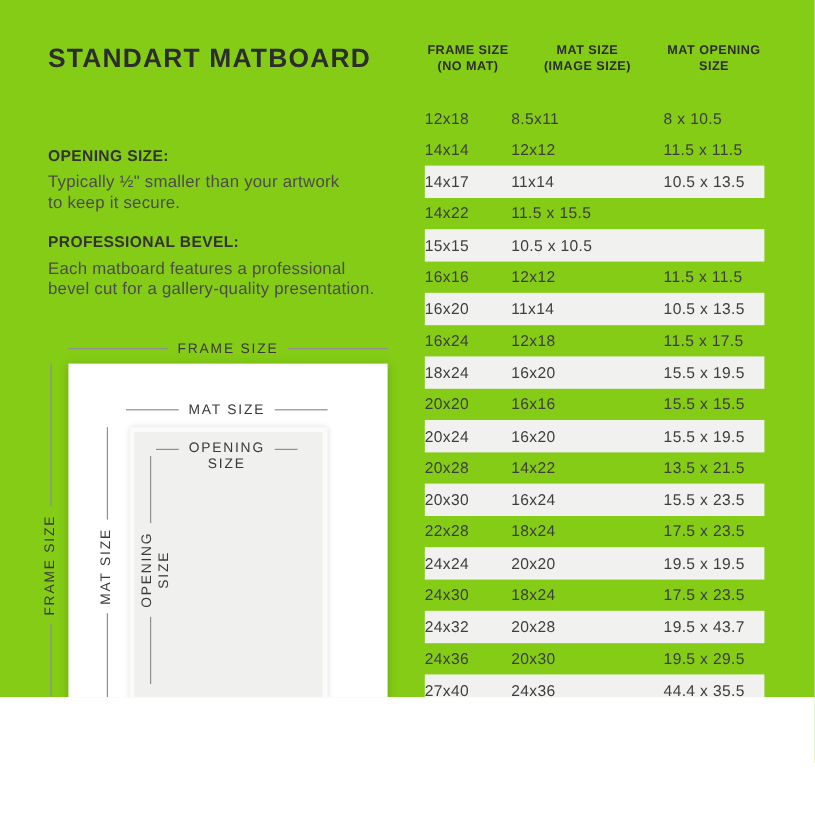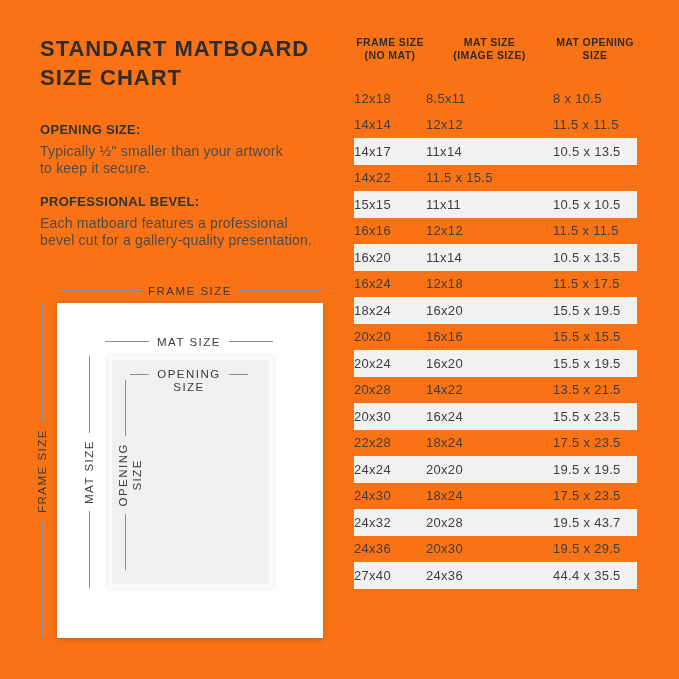--- a/index.html
+++ b/index.html
@@ -1,17 +1,17 @@
 <!DOCTYPE html>
 <html><head>
 <meta charset="utf-8">
 <style>
   html,body{margin:0;padding:0;background:#ffffff;}
   #canvas{
-    position:relative;width:679px;height:679px;background:#f97316;
+    position:relative;width:679px;height:581px;background:#84cc16;
     font-family:"Liberation Sans", sans-serif;overflow:hidden;color:#2d2d2d;
   }
   
   .title{position:absolute;left:40px;top:34px;font-size:22px;font-weight:700;
          letter-spacing:1px;line-height:29px;color:#2d2d2d;}
   .section{position:absolute;left:40px;width:300px;}
   .sec-heading{font-size:13px;font-weight:700;letter-spacing:.3px;color:#333;margin-bottom:6px;}
   .sec-line{font-size:14px;color:#4c4c4c;line-height:17px;letter-spacing:.2px;}
   
   .h-measure{position:absolute;display:flex;align-items:center;gap:8px;height:13px;}
@@ -39,21 +39,20 @@
   .trow.alt{background:#f1f1f0;}
   .td{text-align:left;font-size:13px;letter-spacing:.3px;color:#3e3e3e;}
 </style>
 </head>
 <body>
 
 <div id="canvas">
 
   <div class="title">
     <div>STANDART MATBOARD</div>
-    <div>SIZE CHART</div>
   </div>
 
   <div class="section" style="top:194px;">
     <div class="sec-heading">PROFESSIONAL BEVEL:</div>
     <div class="sec-line">Each matboard features a professional</div>
     <div class="sec-line">bevel cut for a gallery-quality presentation.</div>
   </div>
 
   <div class="section" style="top:122px;">
     <div class="sec-heading">OPENING SIZE:</div>
@@ -137,21 +136,20 @@
           <div class="td">14x17</div>
           <div class="td">11x14</div>
           <div class="td">10.5 x 13.5</div>
         </div>
         <div class="trow">
           <div class="td">14x22</div>
           <div class="td">11.5 x 15.5</div>
         </div>
         <div class="trow alt">
           <div class="td">15x15</div>
-          <div class="td">11x11</div>
           <div class="td">10.5 x 10.5</div>
         </div>
         <div class="trow">
           <div class="td">16x16</div>
           <div class="td">12x12</div>
           <div class="td">11.5 x 11.5</div>
         </div>
         <div class="trow alt">
           <div class="td">16x20</div>
           <div class="td">11x14</div>

